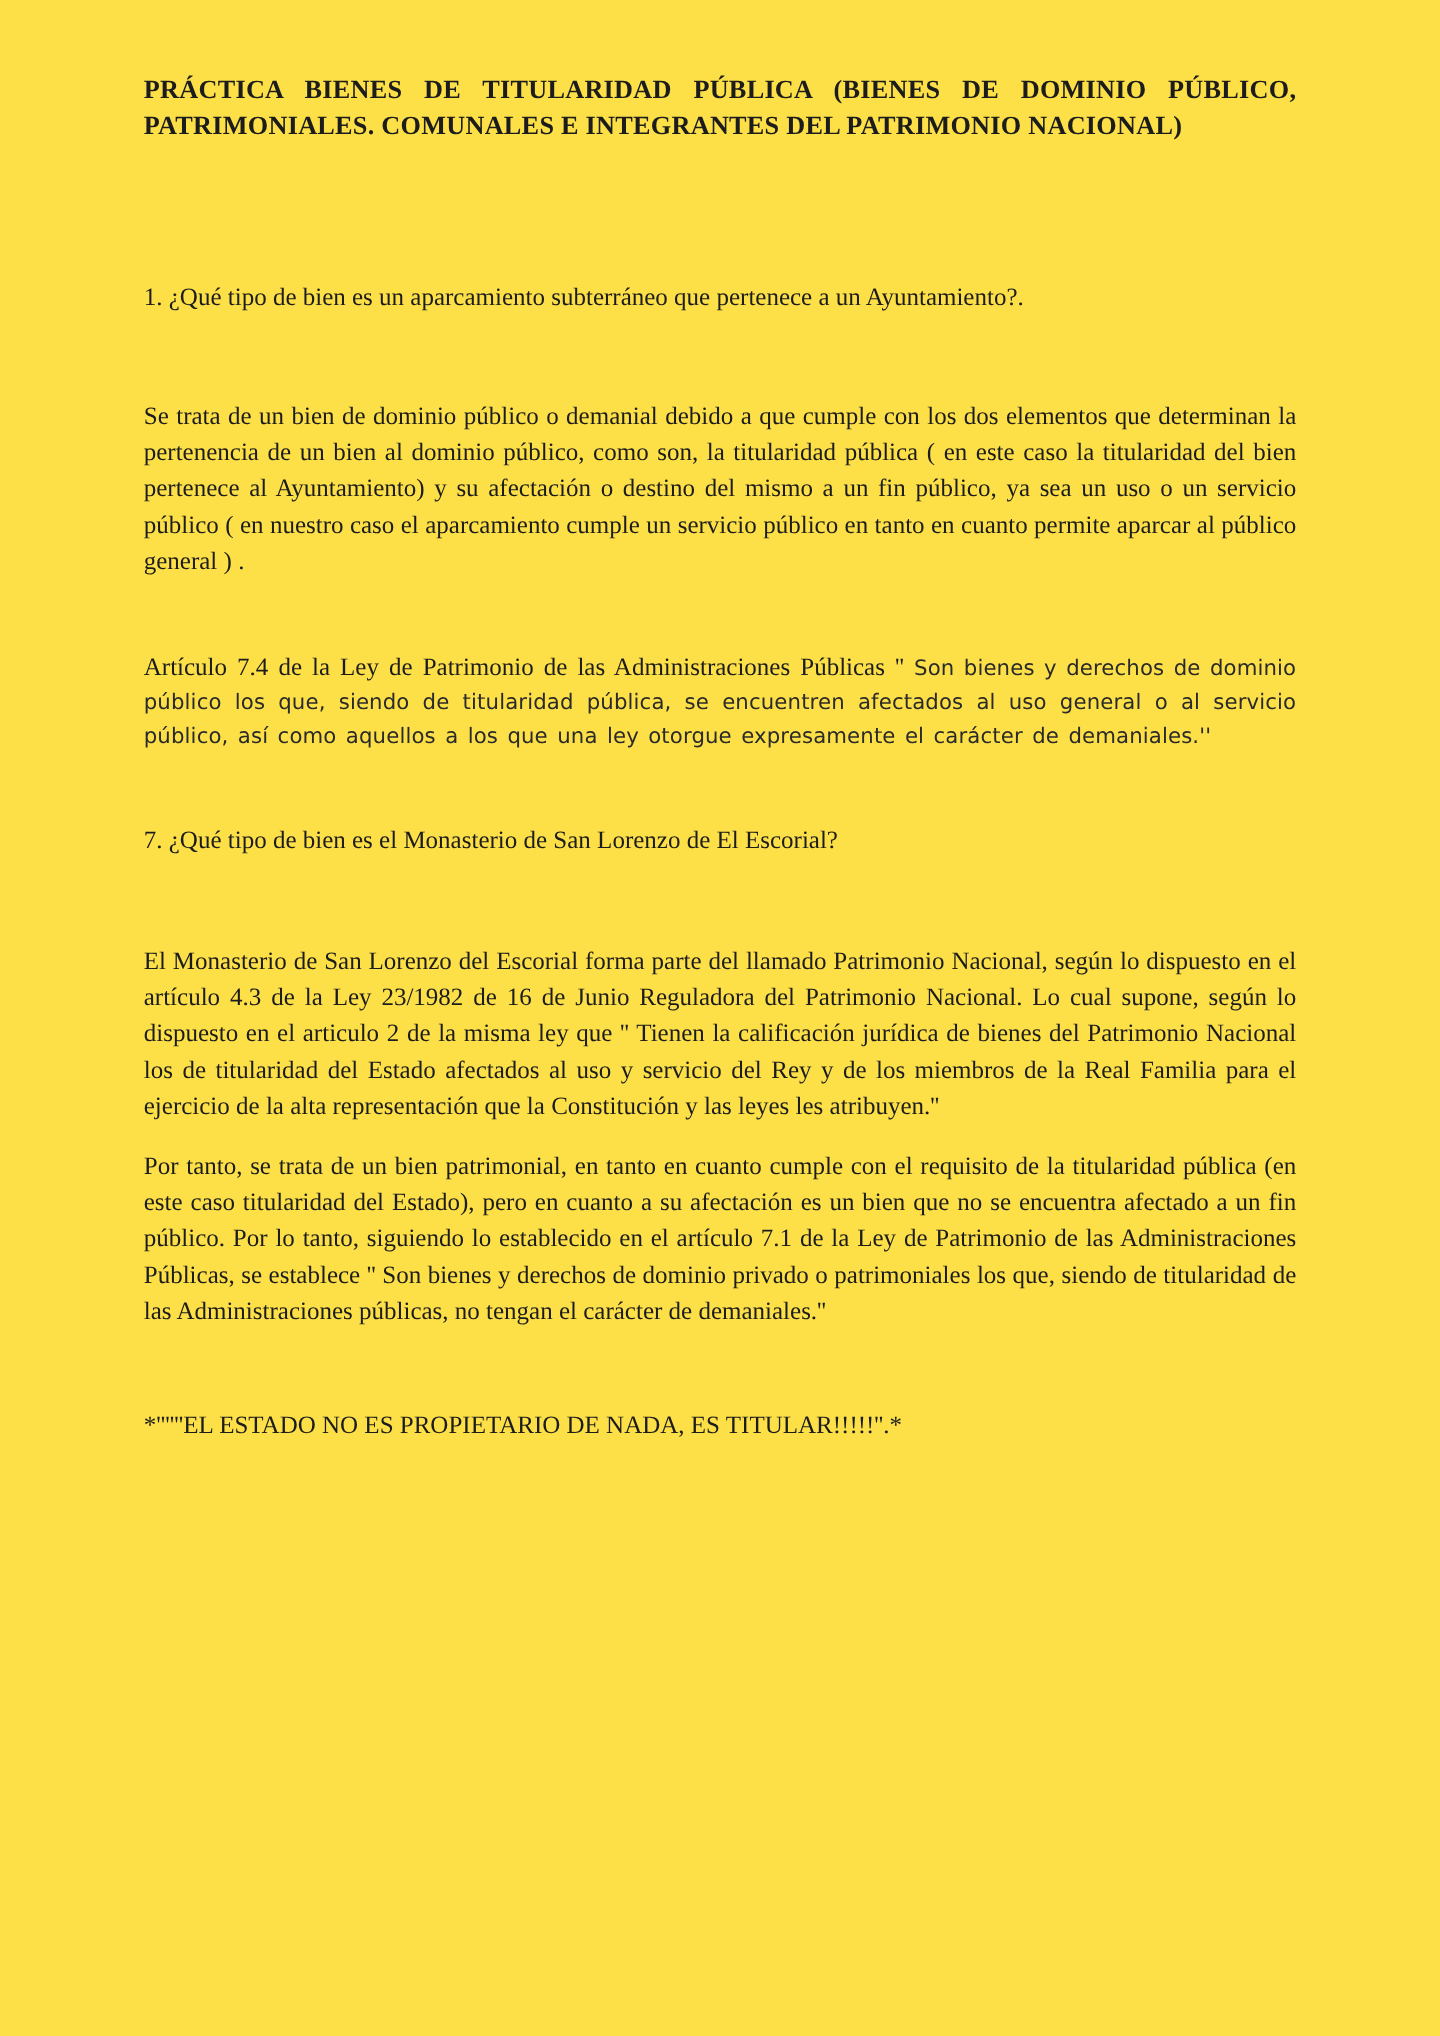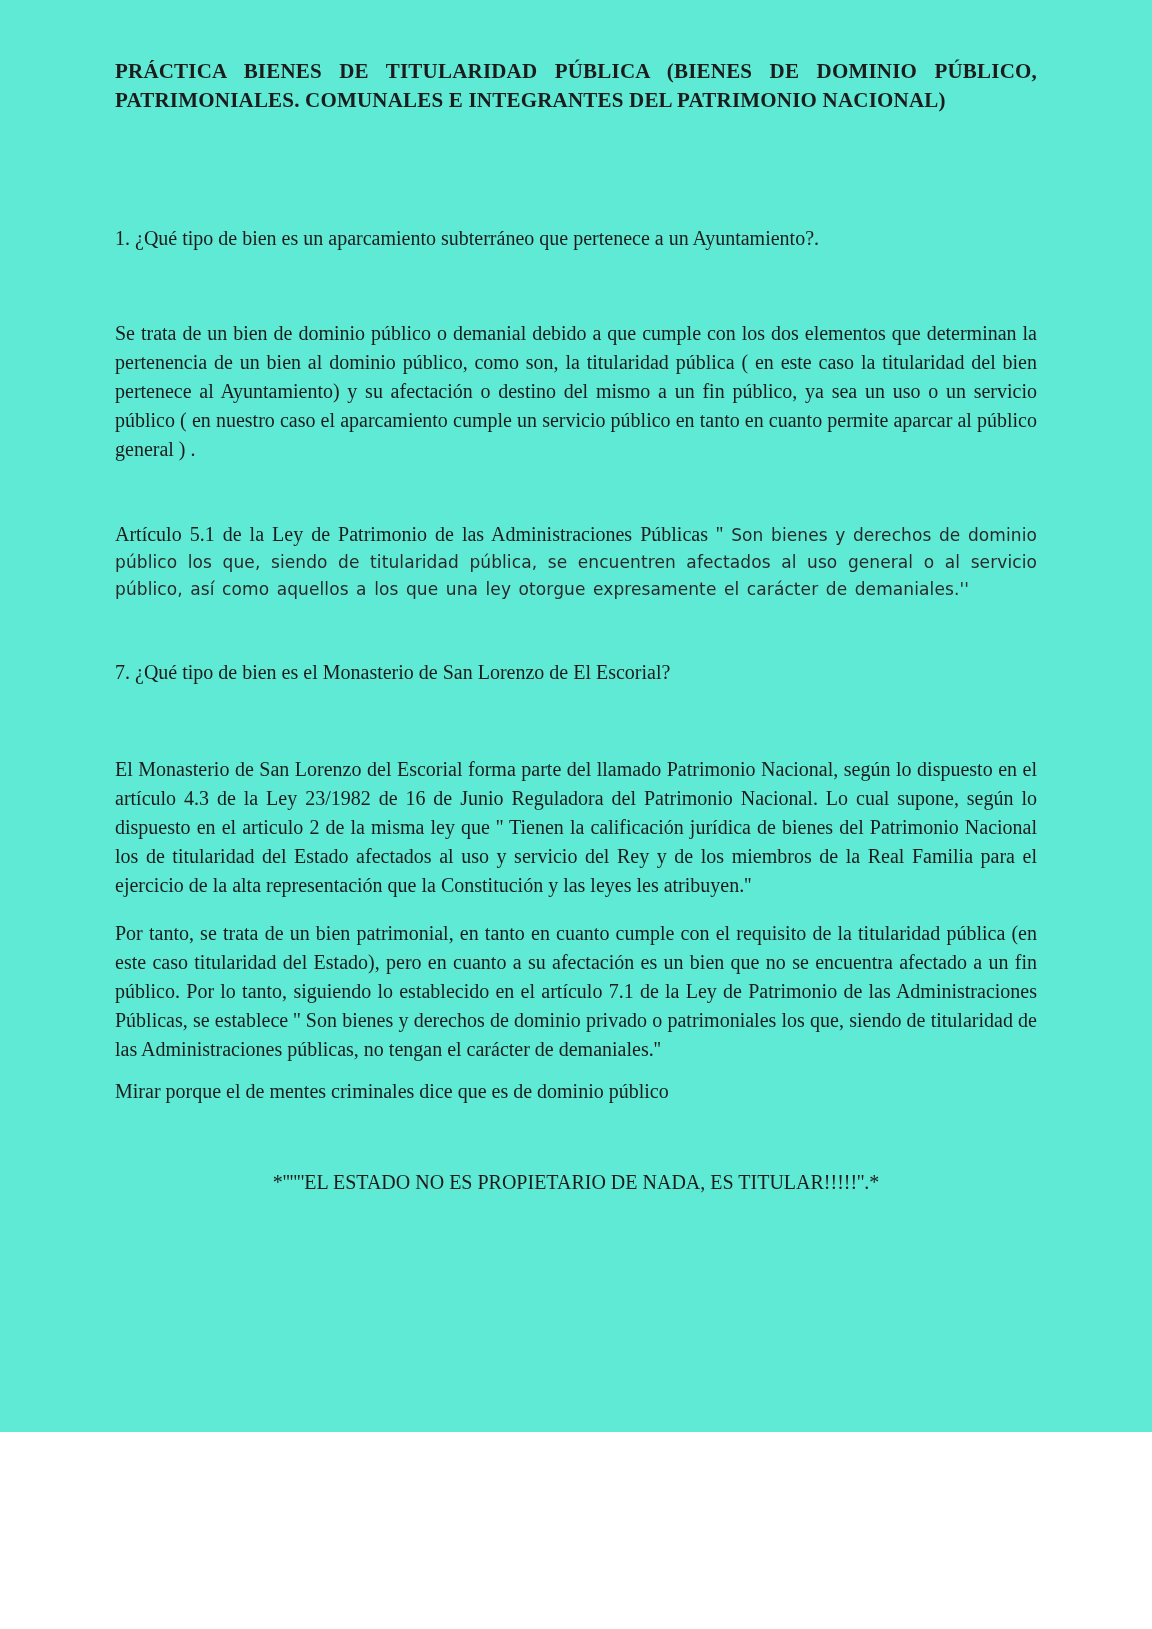--- a/index.html
+++ b/index.html
@@ -3,22 +3,22 @@
 <meta charset="utf-8">
 <style>
   html, body {
     margin: 0;
     padding: 0;
     background: #ffffff;
   }
   .page {
     position: relative;
     width: 1152px;
-    height: 1432px;
-    background: #5eead4;
+    height: 1629px;
+    background: #fde047;
     color: #1c1c1c;
     font-family: "Liberation Serif", serif;
     overflow: hidden;
   }
   .content {
     padding: 57px 115px 0 115px;
   }
   .doc-title {
     font-size: 21px;
     font-weight: bold;
@@ -54,21 +54,21 @@
     font-family: "Liberation Serif", serif;
     font-size: 20px;
     letter-spacing: 0;
     word-spacing: 3px;
     color: #1c1c1c;
   }
   .emphasis-line {
     font-size: 20px;
     line-height: 29px;
     margin: 0;
-    text-align: center;
+    text-align: left;
   }
   
   .mt-q1   { margin-top: 109px !important; }
   .mt-a1   { margin-top: 66px  !important; }
   .mt-art  { margin-top: 57px  !important; }
   .mt-q2   { margin-top: 55px  !important; }
   .mt-a2a  { margin-top: 68px  !important; }
   .mt-a2b  { margin-top: 19px  !important; }
   .mt-note { margin-top: 13px  !important; }
   .mt-emph { margin-top: 62px  !important; }
@@ -80,28 +80,27 @@
 
 <div class="page">
   <div class="content">
 
     <p class="doc-title">PRÁCTICA BIENES DE TITULARIDAD PÚBLICA (BIENES DE DOMINIO PÚBLICO, PATRIMONIALES. COMUNALES E INTEGRANTES DEL PATRIMONIO NACIONAL)</p>
 
     <p class="body-par single-line mt-q1">1. ¿Qué tipo de bien es un aparcamiento subterráneo que pertenece a un Ayuntamiento?.</p>
 
     <p class="body-par mt-a1">Se trata de un bien de dominio público o demanial debido a que cumple con los dos elementos que determinan la pertenencia de un bien al dominio público, como son, la titularidad pública ( en este caso la titularidad del bien pertenece al Ayuntamiento)  y su  afectación o destino del mismo a un fin público, ya sea un uso o un servicio público ( en nuestro caso el aparcamiento cumple un servicio público en tanto en cuanto permite   aparcar al público general ) .</p>
 
-    <p class="statute-par mt-art"><span class="serif-intro">Artículo 5.1 de la Ley de Patrimonio de las Administraciones Públicas '' </span><span>Son bienes y derechos de dominio público los que, siendo de titularidad pública, se encuentren afectados al uso general o al servicio público, así como aquellos a los que una ley otorgue expresamente el carácter de demaniales.''</span></p>
+    <p class="statute-par mt-art"><span class="serif-intro">Artículo 7.4 de la Ley de Patrimonio de las Administraciones Públicas '' </span><span>Son bienes y derechos de dominio público los que, siendo de titularidad pública, se encuentren afectados al uso general o al servicio público, así como aquellos a los que una ley otorgue expresamente el carácter de demaniales.''</span></p>
 
     <p class="body-par single-line mt-q2">7. ¿Qué tipo de bien es el Monasterio de San Lorenzo de El Escorial?</p>
 
     <p class="body-par mt-a2a">El Monasterio de San Lorenzo del Escorial forma parte del llamado Patrimonio Nacional, según lo dispuesto en el artículo 4.3 de la Ley 23/1982 de 16 de Junio Reguladora del Patrimonio Nacional. Lo cual supone, según lo dispuesto en el articulo 2 de la misma ley que '' Tienen la calificación jurídica de bienes del Patrimonio Nacional los de titularidad del Estado afectados al uso y servicio del Rey y de los miembros de la Real Familia para el ejercicio de la alta representación que la Constitución y las leyes les atribuyen.''</p>
 
     <p class="body-par mt-a2b">Por tanto, se trata de un bien patrimonial, en tanto en cuanto cumple con el requisito de la titularidad pública (en este caso titularidad del Estado), pero en cuanto a su afectación es un bien que no se encuentra afectado a un fin público. Por lo tanto, siguiendo lo establecido en el artículo 7.1 de la Ley de Patrimonio de las Administraciones Públicas, se establece ''  Son bienes y derechos de dominio privado o patrimoniales los que, siendo de titularidad de las Administraciones públicas, no tengan el carácter de demaniales.''</p>
 
-    <p class="body-par single-line mt-note">Mirar porque el de mentes criminales dice que es de dominio público</p>
 
     <p class="emphasis-line mt-emph">*''''''EL ESTADO NO ES PROPIETARIO DE NADA, ES TITULAR!!!!!''.*</p>
 
 
 
   </div>
 </div>
 
 </body></html>

